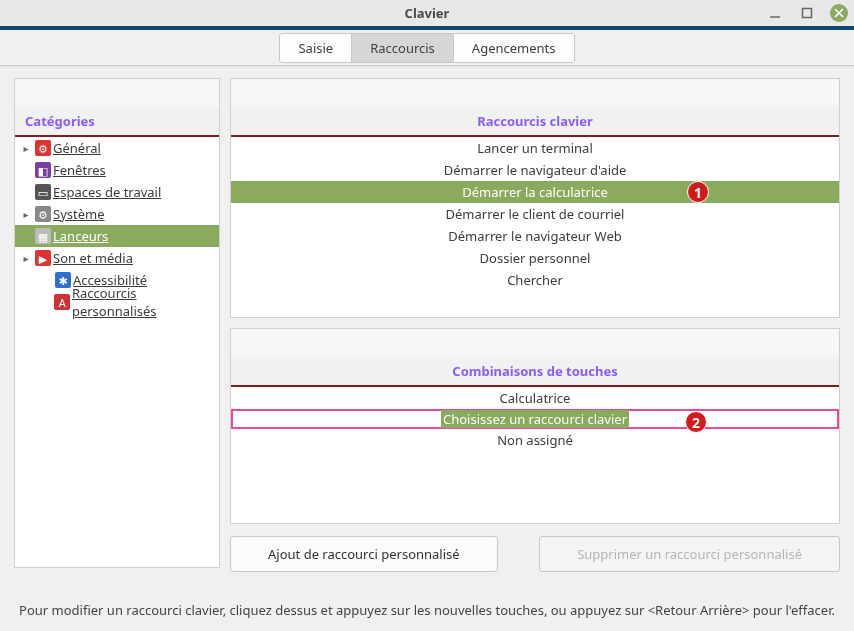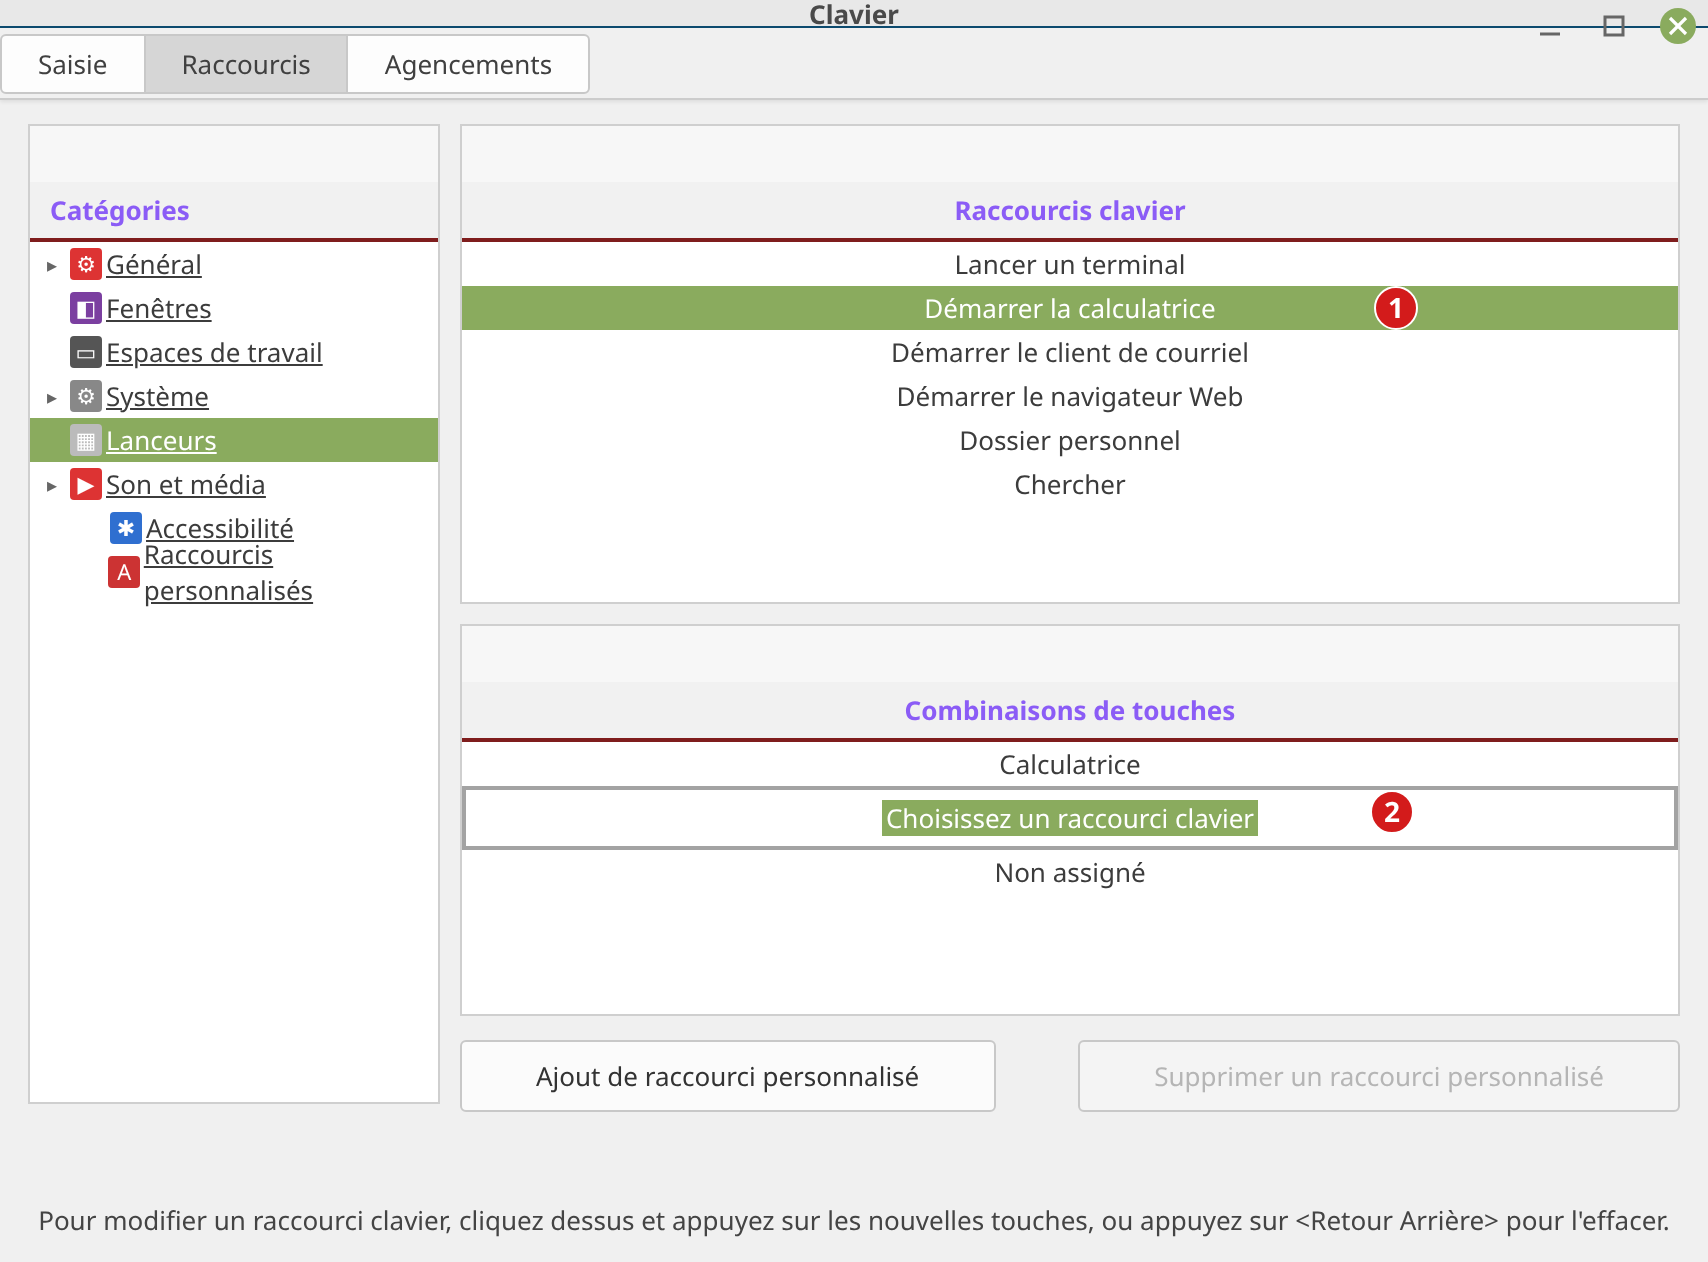--- a/index.html
+++ b/index.html
@@ -15,27 +15,27 @@
   }
   .window {
     width: 854px;
     height: 631px;
     background: #f0f0f0;
     display: flex;
     flex-direction: column;
   }
   
   .titlebar {
-    height: 14px;
+    height: 30px;
     background: #e8e8e8;
     display: flex;
     align-items: center;
     justify-content: center;
     position: relative;
-    border-bottom: 1px solid #0c4a6e;
+    border-bottom: 4px solid #0c4a6e;
   }
   .title {
     font-weight: bold;
     color: #4a4a4a;
   }
   .win-controls {
     position: absolute;
     right: 6px;
     top: 4px;
     display: flex;
@@ -60,20 +60,21 @@
     align-items: center;
     justify-content: center;
     color: #fff;
     font-size: 12px;
   }
   
   .tabrow {
     height: 36px;
     display: flex;
     align-items: center;
+    justify-content: center;
     background: #f0f0f0;
     border-bottom: 1px solid #ccc;
     box-shadow: 0 1px 2px rgba(0,0,0,0.08);
   }
   .tabgroup { display: flex; }
   .tab {
     border: 1px solid #c8c8c8;
     padding: 5px 18px;
     background: #fdfdfd;
     color: #404040;
@@ -164,23 +165,23 @@
     display: flex;
     align-items: center;
     justify-content: center;
     position: relative;
   }
   .list-row.selected {
     background: #8aab5e;
     color: #fff;
   }
   .list-row.edithighlight {
-    border: 2px solid #a3a3a3;
+    border: 2px solid #ec4899;
     box-sizing: border-box;
-    height: 32px;
+    height: 20px;
   }
   .edithighlight .edit-label {
     background: #8aab5e;
     color: #fff;
     padding: 0 2px;
   }
   .badge {
     position: absolute;
     width: 22px;
     height: 22px;
@@ -305,20 +306,23 @@
     </div>
 
     <div class="right">
 
       <div class="listpanel shortcuts-panel">
         <div class="panel-header" style="text-align:center;">Raccourcis clavier</div>
         <div class="list" id="shortcuts-list">
             <div class="list-row">
               <span>Lancer un terminal</span>
             </div>
+            <div class="list-row">
+              <span>Démarrer le navigateur d'aide</span>
+            </div>
             <div class="list-row selected">
               <span>Démarrer la calculatrice</span>
               <div class="badge" style="right: 130px; top: 0px;">1</div>
             </div>
             <div class="list-row">
               <span>Démarrer le client de courriel</span>
             </div>
             <div class="list-row">
               <span>Démarrer le navigateur Web</span>
             </div>

